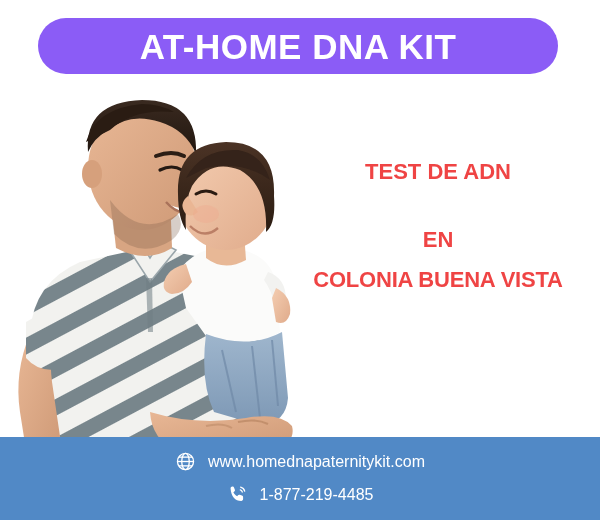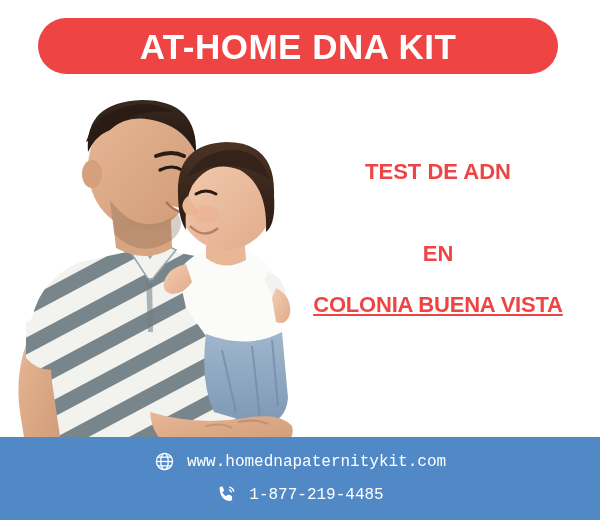--- a/index.html
+++ b/index.html
@@ -20,21 +20,21 @@
     overflow: hidden;
   }
 
   
   .header-pill {
     position: absolute;
     left: 38px;
     top: 18px;
     width: 520px;
     height: 56px;
-    background: #ef4444;
+    background: #8b5cf6;
     border-radius: 28px;
     display: flex;
     align-items: center;
     justify-content: center;
     z-index: 5;
   }
   .header-title {
     color: #ffffff;
     font-size: 35px;
     font-weight: bold;
@@ -63,39 +63,38 @@
     text-align: center;
     z-index: 4;
   }
   .copy-line {
     color: #ef4444;
     font-weight: bold;
     line-height: 1.1;
     white-space: nowrap;
   }
   .copy-line-1 { font-size: 22px; }
-  .copy-line-2 { font-size: 22px; margin-top: 58px; }
-  .copy-line-3 { font-size: 22px; margin-top: 27px; letter-spacing: -0.2px; text-decoration: underline; }
+  .copy-line-2 { font-size: 22px; margin-top: 44px; }
+  .copy-line-3 { font-size: 22px; margin-top: 16px; letter-spacing: -0.2px; }
 
   
   .footer {
     position: absolute;
     left: 0;
     top: 437px;
     width: 600px;
     height: 83px;
     background: #5189c6;
     z-index: 3;
   }
   .footer-row {
     position: absolute;
     display: flex;
     align-items: flex-end;
     color: #ffffff;
-    font-family: Liberation Mono, monospace;
   }
   .footer-row-site {
     top: 14px;
     left: 0;
     width: 600px;
     justify-content: center;
   }
   .footer-row-contact {
     top: 47px;
     left: 0;

